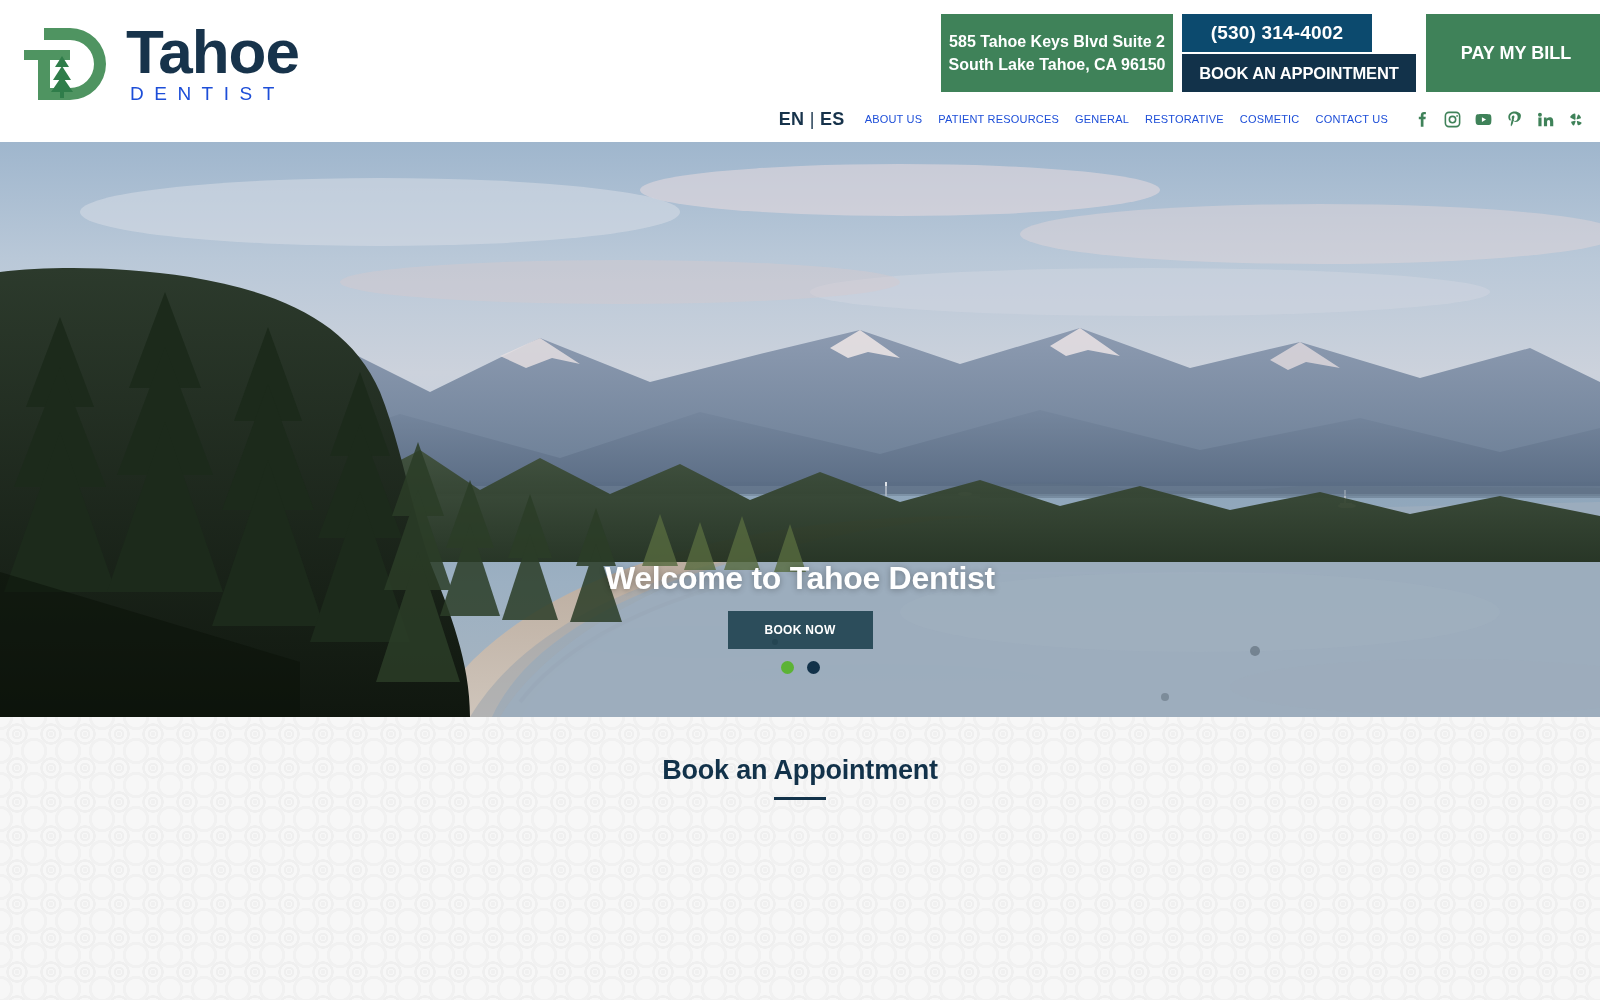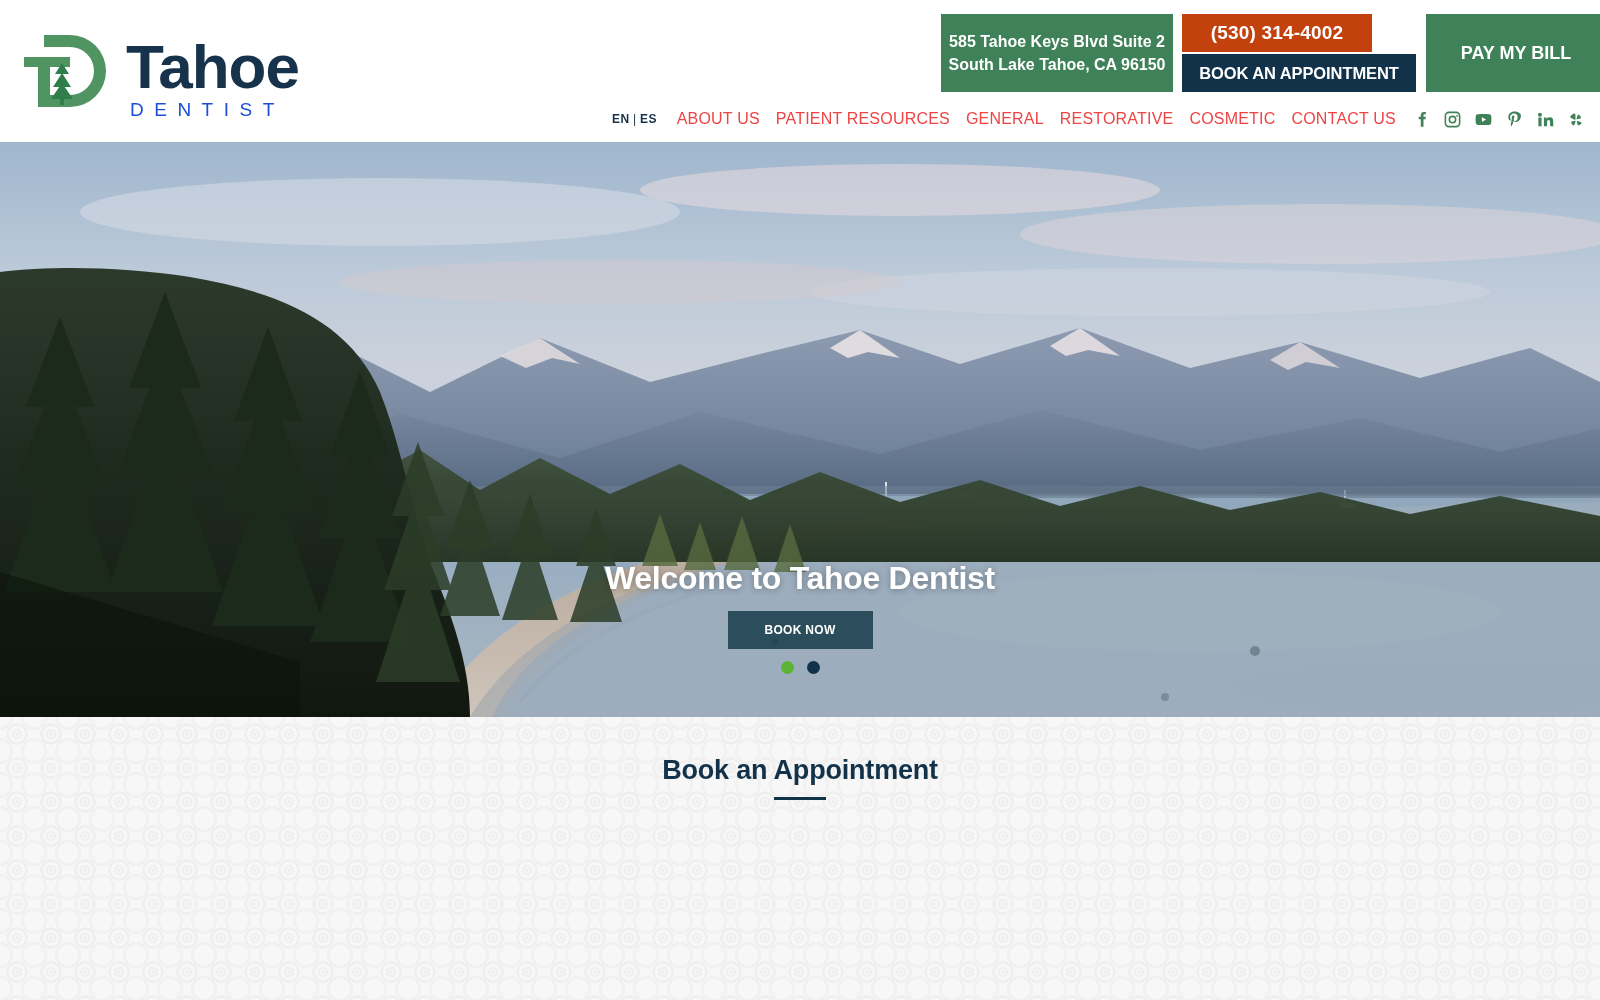--- a/index.html
+++ b/index.html
@@ -20,21 +20,21 @@
   }
 
   .logo-block {
     position: absolute;
     left: 16px;
     top: 22px;
     display: flex;
     align-items: center;
   }
   .logo-mark { width: 104px; height: 84px; flex: 0 0 auto; }
-  .logo-text { margin-left: 6px; margin-top: 16px; }
+  .logo-text { margin-left: 6px; }
   .logo-word {
     font-size: 62px;
     font-weight: bold;
     color: #17334b;
     line-height: 0.95;
     letter-spacing: -1px;
   }
   .logo-sub {
     font-size: 19px;
     color: #1d4ed8;
@@ -57,21 +57,21 @@
     align-items: center;
     line-height: 1.45;
     font-size: 16px;
     font-weight: 600;
   }
 
   .phone-btn {
     position: absolute;
     left: 1182px; top: 14px;
     width: 190px; height: 38px;
-    background: #c2410c;
+    background: #0c4a6e;
     color: #ffffff;
     display: flex; align-items: center; justify-content: center;
     font-size: 19px; font-weight: bold;
     letter-spacing: 0.2px;
     cursor: pointer;
   }
   .appt-btn {
     position: absolute;
     left: 1182px; top: 54px;
     width: 234px; height: 38px;
@@ -97,38 +97,38 @@
   .navbar {
     position: absolute;
     left: 0; right: 0; bottom: 8px;
     display: flex;
     align-items: center;
     justify-content: flex-end;
     padding-right: 14px;
     height: 30px;
   }
   .lang {
-    font-size: 12px;
+    font-size: 18px;
     font-weight: bold;
     color: #17334b;
     margin-right: 20px;
     letter-spacing: 0.3px;
     cursor: pointer;
     white-space: nowrap;
   }
   .lang .sep { font-weight: 400; color: #17334b; }
   .nav-link {
-    font-size: 16px;
-    color: #ef4444;
+    font-size: 11px;
+    color: #1d4ed8;
     margin-right: 16px;
     letter-spacing: 0.2px;
     white-space: nowrap;
     cursor: pointer;
   }
-  .nav-link:last-of-type { margin-right: 16px; }
+  .nav-link:last-of-type { margin-right: 24px; }
   .socials { display: flex; align-items: center; gap: 12px; }
   .social-ic {
     width: 19px; height: 19px;
     display: flex; align-items: center; justify-content: center;
     color: #3f8259;
     cursor: pointer;
   }
   .social-ic svg { width: 100%; height: 100%; fill: #3f8259; }
 
   

